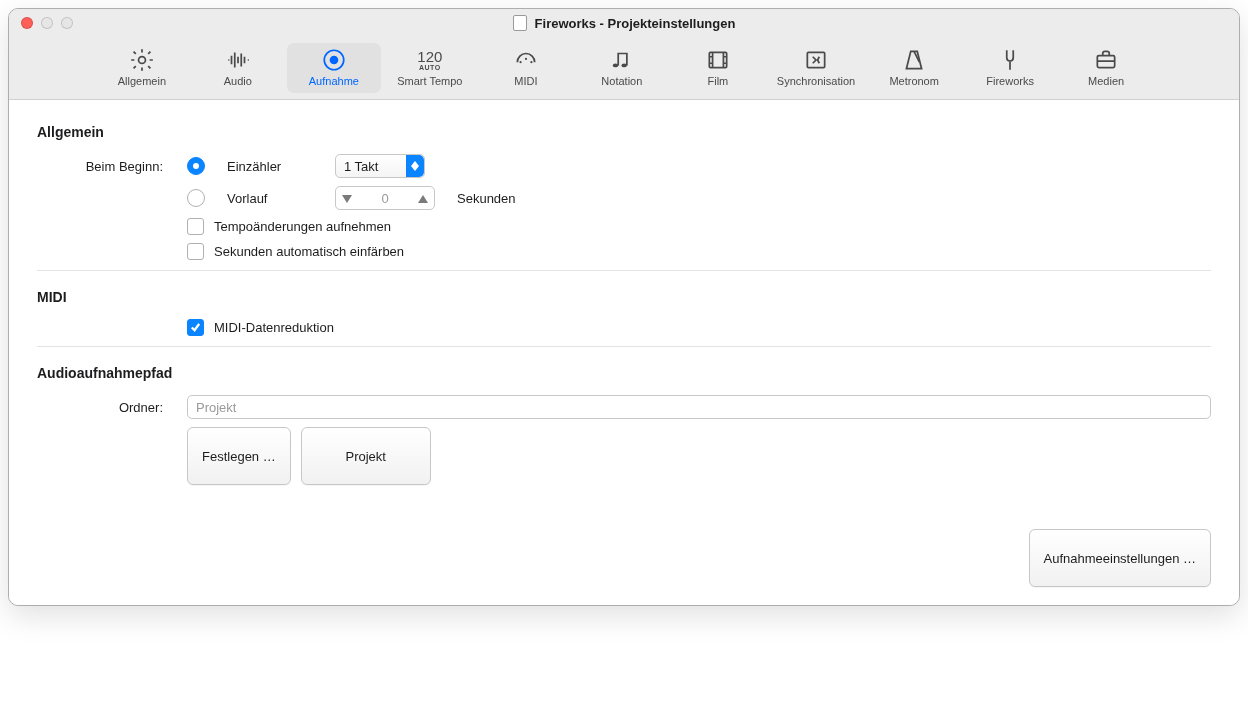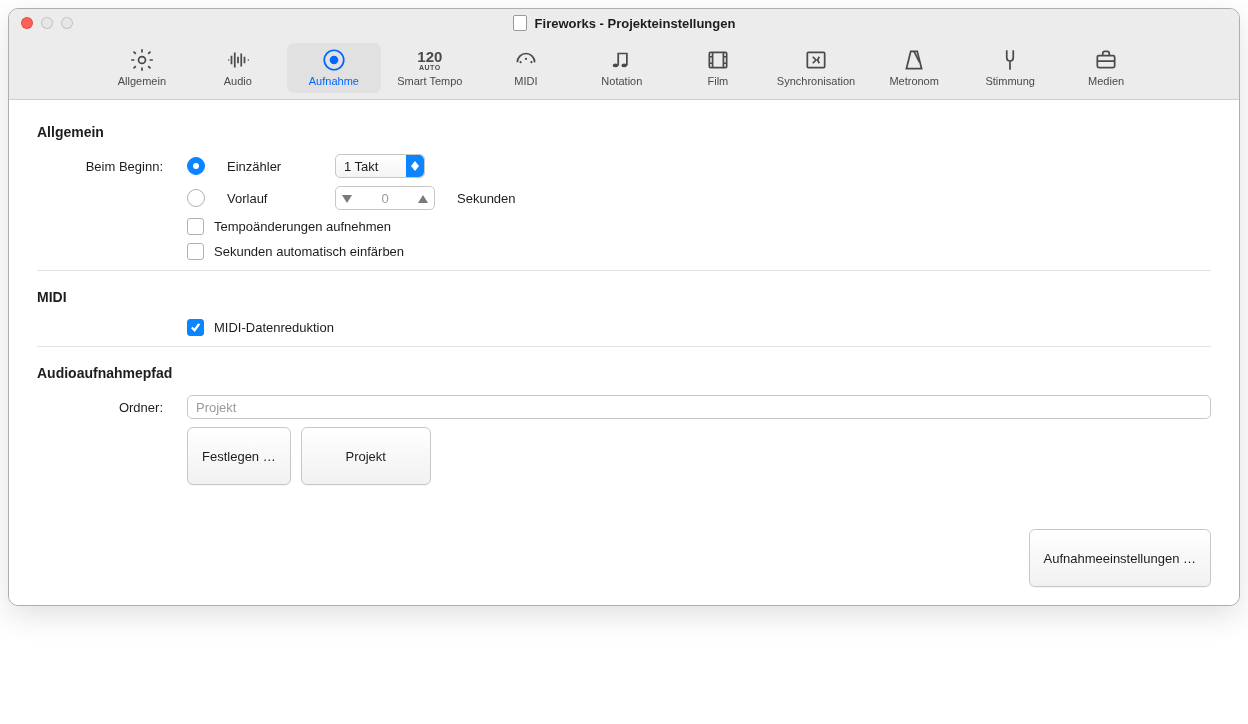--- a/index.html
+++ b/index.html
@@ -109,21 +109,21 @@
         <svg viewBox="0 0 24 24">
             <circle cx="12" cy="12" r="9"></circle>
             <circle cx="12" cy="12" r="4" fill="currentColor" stroke="none"></circle>
           </svg>
       </span>
       <span class="tlabel">Aufnahme</span>
     </div>
 
     <div class="toolbtn">
       <span class="ticon" style="flex-direction:column;line-height:1;">
-        <span style="font-size:15px;font-weight:700;color:#4a4a4a">120</span>
+        <span style="font-size:15px;font-weight:400;color:#4a4a4a">120</span>
         <span style="font-size:7px;font-weight:600;letter-spacing:.5px;color:#4a4a4a">AUTO</span>
       </span>
       <span class="tlabel">Smart Tempo</span>
     </div>
 
     <div class="toolbtn">
       <span class="ticon">
         <svg viewBox="0 0 24 24">
             <path d="M4 14a8 8 0 0 1 16 0"></path>
             <circle cx="7" cy="14" r="1" fill="currentColor" stroke="none"></circle>
@@ -174,21 +174,21 @@
       </span>
       <span class="tlabel">Metronom</span>
     </div>
 
     <div class="toolbtn">
       <span class="ticon">
         <svg viewBox="0 0 24 24">
             <path d="M9 3v7a3 3 0 0 0 6 0V3M12 13v8"></path>
           </svg>
       </span>
-      <span class="tlabel">Stimmung</span>
+      <span class="tlabel">Fireworks</span>
     </div>
 
     <div class="toolbtn">
       <span class="ticon">
         <svg viewBox="0 0 24 24">
             <rect x="4" y="8" width="16" height="11" rx="1.5"></rect>
             <path d="M9 8V6a2 2 0 0 1 2-2h2a2 2 0 0 1 2 2v2M4 13h16"></path>
           </svg>
       </span>
       <span class="tlabel">Medien</span>

